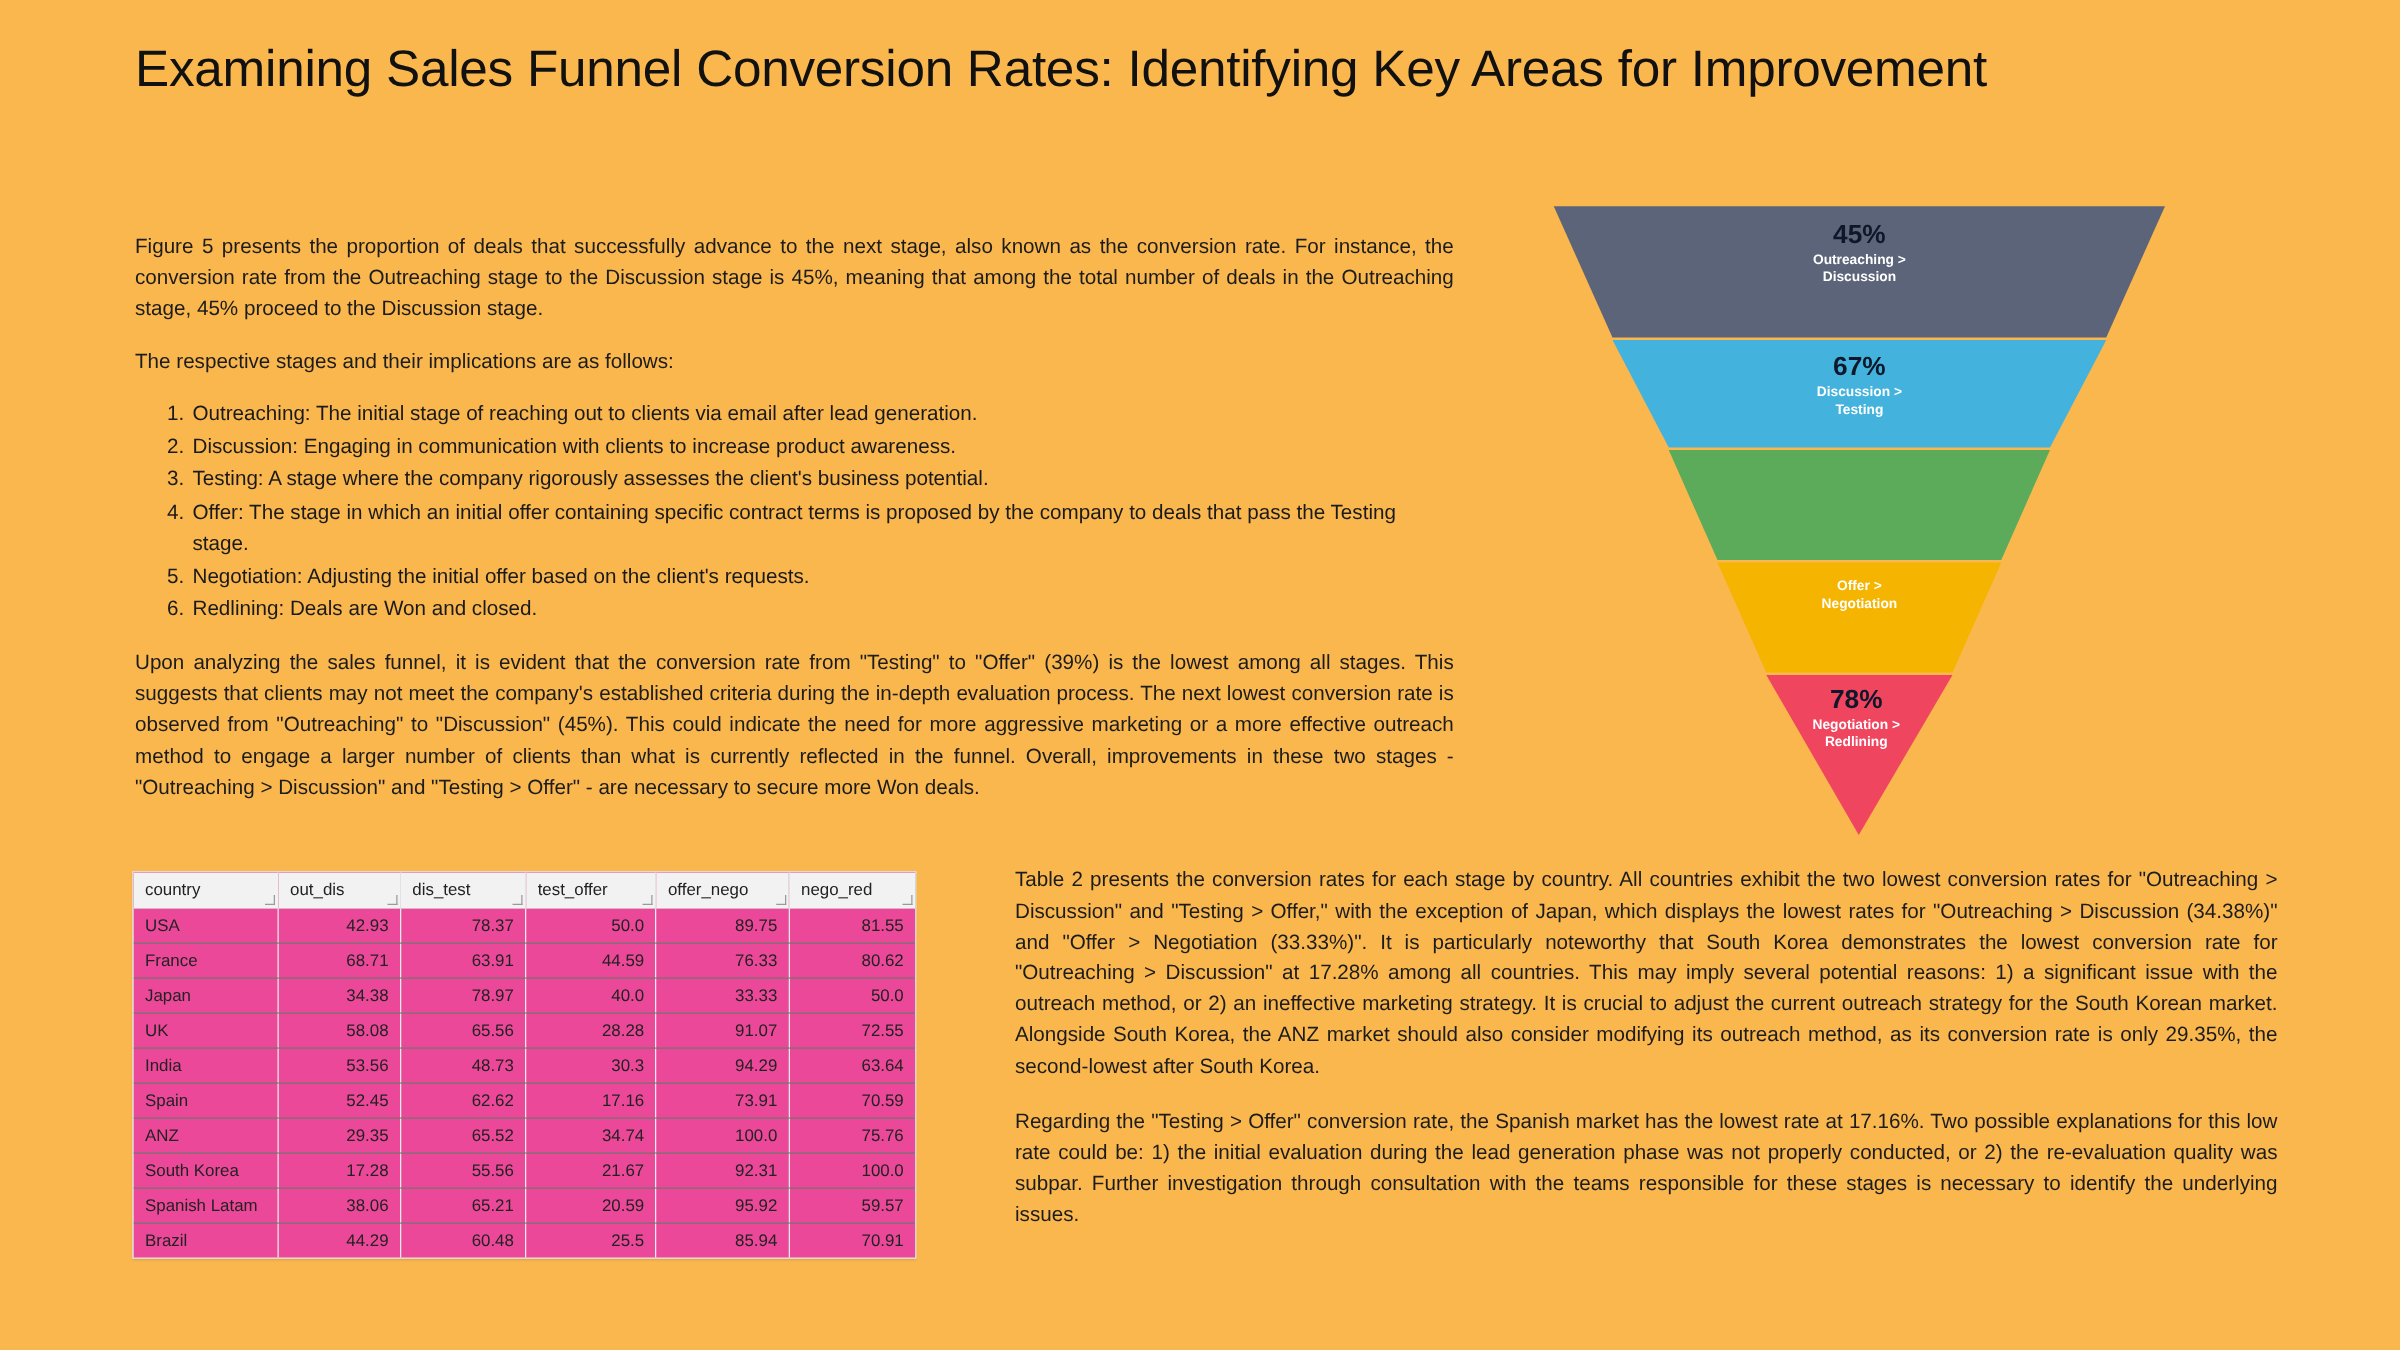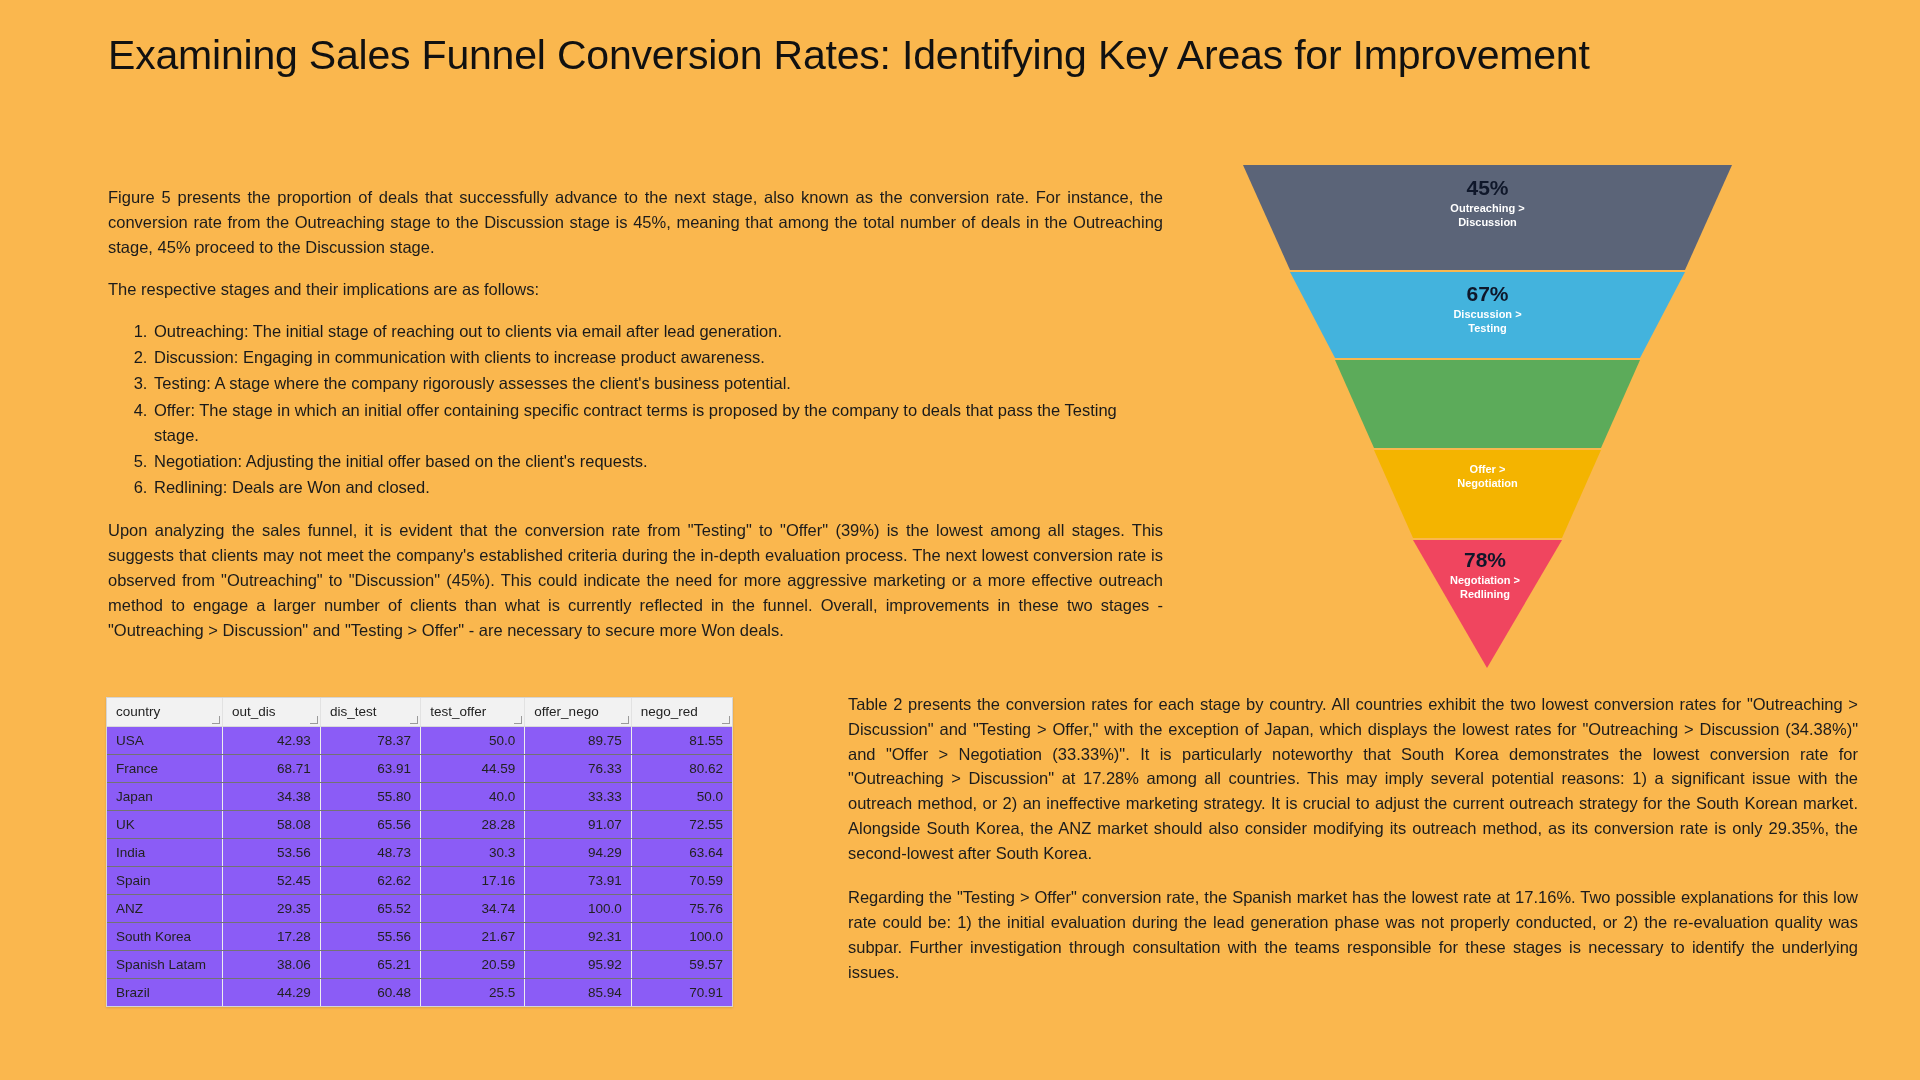--- a/index.html
+++ b/index.html
@@ -91,21 +91,21 @@
     width: 625px;
     background: #ffffff;
     border: 1px solid #d5d5d5;
     box-shadow: 0 1px 2px rgba(0,0,0,0.12);
   }
   table.conv {
     border-collapse: collapse;
     width: 100%;
     font-size: 13.5px;
     color: #222;
-    background: #8b5cf6;
+    background: #ec4899;
     padding-left: 13px;
   }
   table.conv th {
     background: #f2f2f2;
     font-weight: 400;
     text-align: left;
     padding: 6px 9px 7px 9px;
     border-right: 1px solid #e2e2e2;
     border-bottom: 1px solid #d9d9d9;
     position: relative;
@@ -131,21 +131,20 @@
   table.conv td:last-child { border-right: none; }
   table.conv td.country { text-align: left; }
   table.conv td.num { text-align: right; }
   table.conv tr:last-child td { border-bottom: none; }
   
   .right-col {
     position: absolute;
     left: 812px;
     top: 692px;
     width: 1010px;
-    margin-left: 36px;
   }
   .right-col .para {
     font-size: 16.5px;
     line-height: 1.5;
     text-align: justify;
     margin-bottom: 20px;
   }
 </style>
 </head>
 <body>
@@ -240,21 +239,21 @@
           <td class="country">France</td>
           <td class="num">68.71</td>
           <td class="num">63.91</td>
           <td class="num">44.59</td>
           <td class="num">76.33</td>
           <td class="num">80.62</td>
         </tr>
         <tr>
           <td class="country">Japan</td>
           <td class="num">34.38</td>
-          <td class="num">55.80</td>
+          <td class="num">78.97</td>
           <td class="num">40.0</td>
           <td class="num">33.33</td>
           <td class="num">50.0</td>
         </tr>
         <tr>
           <td class="country">UK</td>
           <td class="num">58.08</td>
           <td class="num">65.56</td>
           <td class="num">28.28</td>
           <td class="num">91.07</td>

